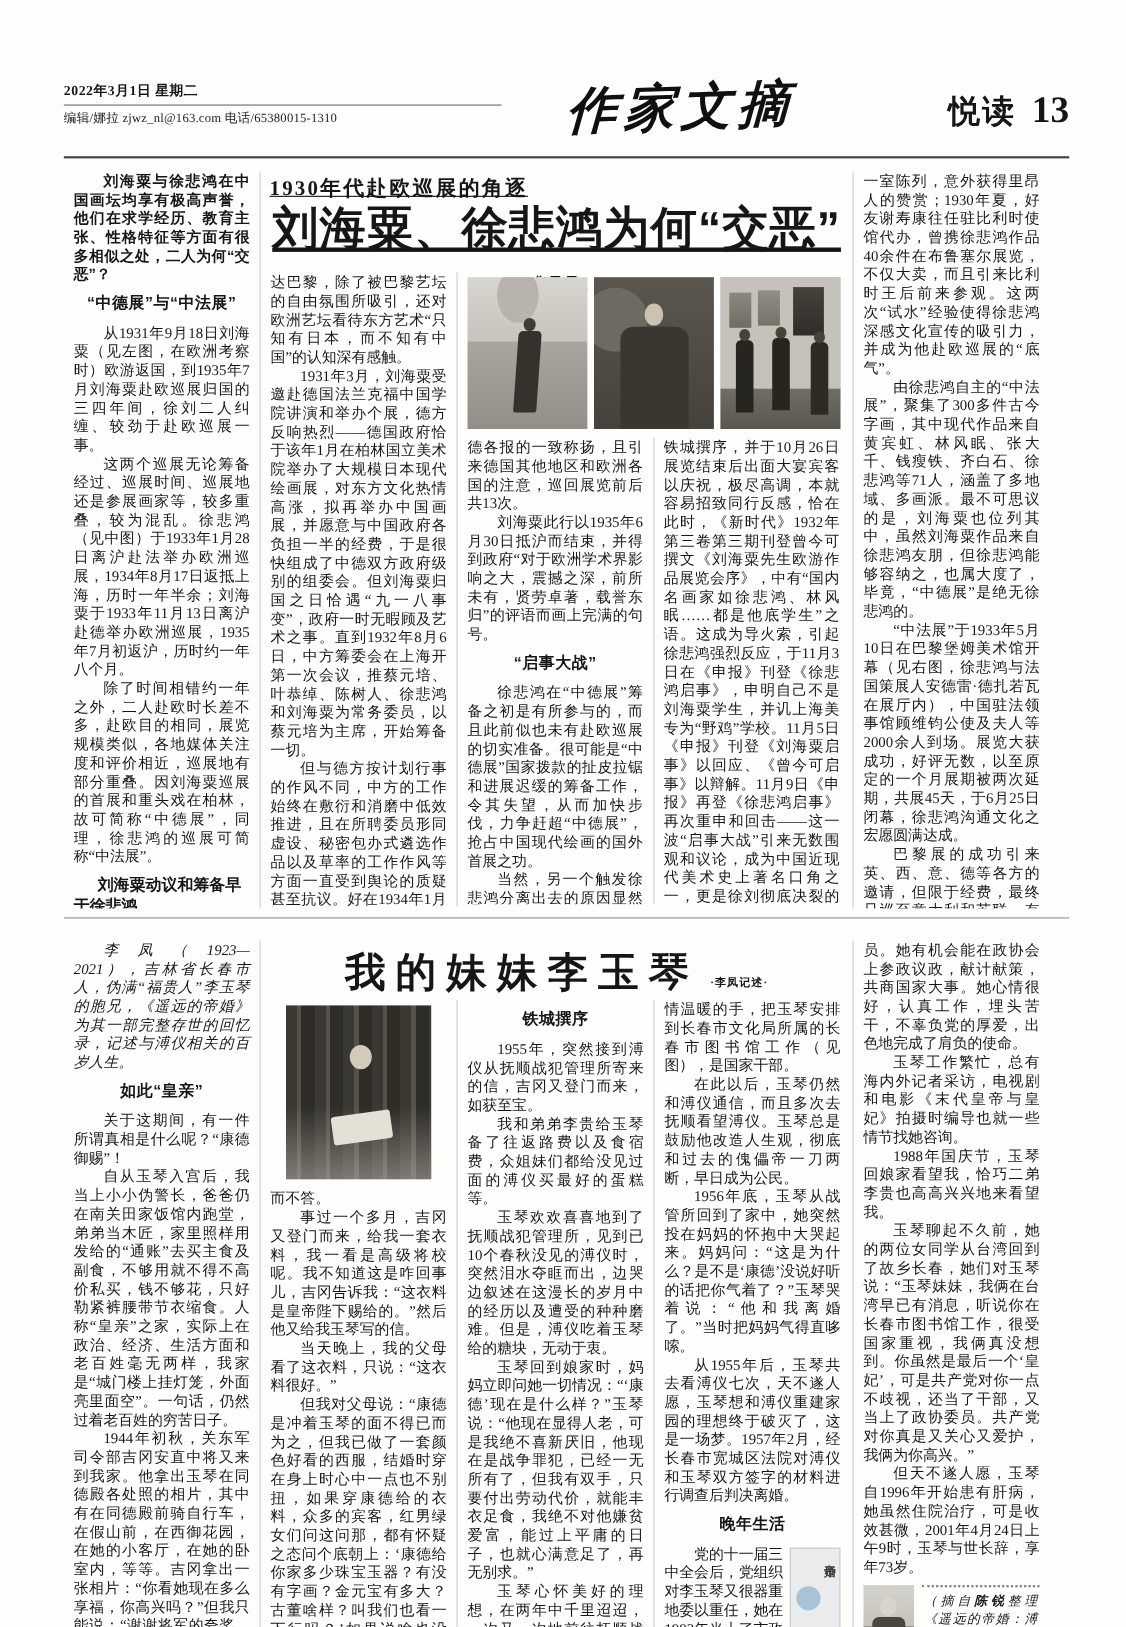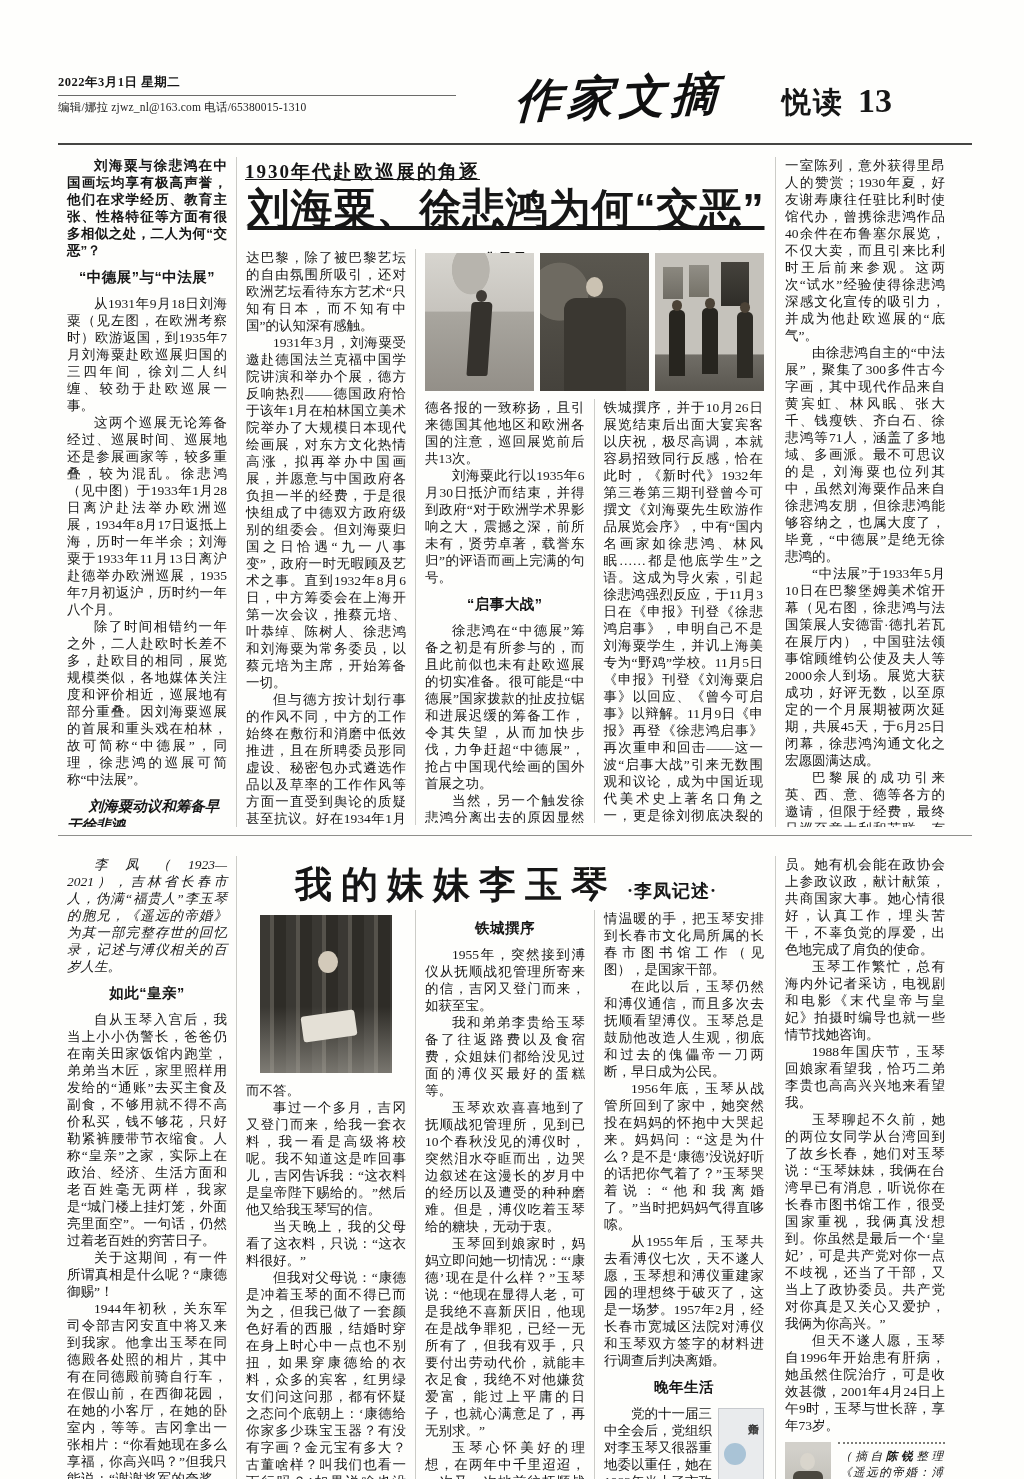--- a/index.html
+++ b/index.html
@@ -7,32 +7,32 @@
         font-family:"Liberation Serif","DejaVu Serif",serif;color:#161616;
         box-sizing:border-box;padding:74px 52px 0 58px;}
   
   .header{display:flex;align-items:flex-start;border-bottom:2px solid #454543;padding-bottom:20px;}
   .header-left{width:398px;}
   .date{font-weight:bold;font-size:12.5px;letter-spacing:.5px;padding-bottom:4px;border-bottom:1px solid #6b6b69;margin-bottom:4px;}
   .editor{font-size:11.5px;letter-spacing:.2px;color:#222;}
   .masthead-wrap{flex:1;text-align:center;}
   .masthead{display:inline-block;font-size:46px;font-weight:bold;font-style:italic;
             transform:rotate(-2deg) skewX(-4deg);letter-spacing:6px;color:#101010;line-height:1.05;}
-  .header-right{width:190px;text-align:left;white-space:nowrap;padding-top:8px;}
+  .header-right{width:190px;text-align:right;white-space:nowrap;padding-top:8px;}
   .section-name{font-size:29px;font-weight:bold;letter-spacing:2px;}
   .page-num{font-size:34px;font-weight:bold;margin-left:10px;font-family:"Liberation Serif",serif;}
   
   .cols{display:flex;}
   .col{width:160px;padding:0 9px;overflow:hidden;}
   .bl{border-left:1px solid #ccccc7;}
   .col p{margin:0;font-size:13.5px;line-height:17px;text-align:justify;text-indent:2em;}
   .col p.cont{text-indent:0;}
   .col h3{font-family:"Liberation Sans","DejaVu Sans",sans-serif;font-weight:bold;
           font-size:14.5px;letter-spacing:.5px;text-align:center;margin:9px 0 7px;line-height:1.35;}
-  .col h3.h-left{text-align:left;text-indent:1.5em;letter-spacing:0;font-style:italic;}
+  .col h3.h-left{text-align:left;text-indent:1.5em;letter-spacing:0;}
   .lede{font-family:"Liberation Sans","DejaVu Sans",sans-serif;font-weight:bold;
         font-size:13px;line-height:17.5px;text-indent:2em !important;}
   .kai{font-style:italic;font-size:12.8px;line-height:17.5px;}
   
   .a1{height:670px;margin-top:12px;}
   .mid{width:538px;overflow:hidden;}
   .a1-title{height:92px;text-align:center;padding:2px 6px 0;box-sizing:border-box;text-decoration:underline;}
   .kicker{font-size:19px;font-weight:bold;text-align:left;letter-spacing:2px;margin:0 0 2px 2px;}
   .headline{font-family:"Liberation Sans","DejaVu Sans",sans-serif;font-weight:bold;
             font-size:42px;line-height:1.05;letter-spacing:1px;white-space:nowrap;}
@@ -59,21 +59,21 @@
        background-position:8px 14px,34px 12px,66px 9px,0 0;background-repeat:no-repeat;}
   #ph3::before{content:"";position:absolute;left:14px;top:57px;width:16px;height:66px;background:#27251f;border-radius:5px 5px 0 0;
        box-shadow:33px -2px 0 #27251f,68px 2px 0 #2d2b25;}
   #ph3::after{content:"";position:absolute;left:17px;top:47px;width:10px;height:11px;border-radius:50%;background:#4b4236;
        box-shadow:33px -2px 0 #4b4236,68px 2px 0 #4b4236;}
   
   .article-sep{border-top:1px solid #8f8f8b;margin:8px 0 0;}
   .a2{height:630px;margin-top:20px;}
   .a2-title{height:54px;text-align:center;white-space:nowrap;padding-top:4px;box-sizing:border-box;}
   .a2-headline{font-size:37px;font-weight:bold;letter-spacing:9px;}
-  .a2-byline{font-size:18px;font-weight:bold;letter-spacing:1px;margin-left:6px;}
+  .a2-byline{font-size:10px;font-weight:bold;letter-spacing:1px;margin-left:6px;}
   .a2-body{display:flex;height:570px;}
   #ph4{width:132px;height:158px;margin:5px auto 9px;display:block;
        background:linear-gradient(rgba(0,0,0,0) 58%,rgba(182,179,170,.55)),
        repeating-linear-gradient(90deg,#3a3833 0 10px,#55524b 10px 14px,#2e2c27 14px 26px);}
   #ph4::before{content:"";position:absolute;left:58px;top:36px;width:20px;height:22px;border-radius:50%;background:#d3cabа;background:#d3caba;}
   #ph4::after{content:"";position:absolute;left:42px;top:98px;width:54px;height:26px;background:#e4e0d6;transform:rotate(-8deg);border-radius:3px;}
   #book{float:right;width:46px;height:96px;margin:3px 0 2px 6px;position:relative;background:#e9ebed;border:1px solid #c6c9cd;box-sizing:border-box;}
   #book::before{content:"";position:absolute;left:5px;top:34px;width:22px;height:22px;border-radius:50%;background:#a9c3d6;}
   .book-text{position:absolute;top:5px;right:3px;writing-mode:vertical-rl;font-size:10.5px;font-weight:bold;color:#3c3c3c;letter-spacing:2px;}
   .attrib-row{display:flex;gap:7px;margin-top:8px;align-items:flex-start;}
@@ -159,22 +159,22 @@
     </div>
   </div>
 
   <div class="article-sep"></div>
 
   <div class="cols a2">
 
     <div class="col">
       <p class="kai" style="text-indent:2em">李凤（1923—2021），吉林省长春市人，伪满“福贵人”李玉琴的胞兄，《遥远的帝婚》为其一部完整存世的回忆录，记述与溥仪相关的百岁人生。</p>
       <h3>如此“皇亲”</h3>
+      <p>关于这期间，有一件所谓真相是什么呢？“康德御赐”！</p>
       <p>自从玉琴入宫后，我当上小小伪警长，爸爸仍在南关田家饭馆内跑堂，弟弟当木匠，家里照样用发给的“通账”去买主食及副食，不够用就不得不高价私买，钱不够花，只好勒紧裤腰带节衣缩食。人称“皇亲”之家，实际上在政治、经济、生活方面和老百姓毫无两样，我家是“城门楼上挂灯笼，外面亮里面空”。一句话，仍然过着老百姓的穷苦日子。</p>
-      <p>关于这期间，有一件所谓真相是什么呢？“康德御赐”！</p>
       <p>1944年初秋，关东军司令部吉冈安直中将又来到我家。他拿出玉琴在同德殿各处照的相片，其中有在同德殿前骑自行车，在假山前，在西御花园，在她的小客厅，在她的卧室内，等等。吉冈拿出一张相片：“你看她现在多么享福，你高兴吗？”但我只能说：“谢谢将军的夸奖，她很享福。”吉冈又随便问了一句：“你的媳妇怎么也不在家？”我只能实话实说：“不劳将军操心，我尚没结婚，预计在今年冬季结婚，非常欢迎将军赏脸光临来喝喜酒。”但吉冈笑</p>
     </div>
 
     <div class="mid bl">
       <div class="a2-title">
         <span class="a2-headline">我的妹妹李玉琴</span>
         <span class="a2-byline">·李凤记述·</span>
       </div>
       <div class="a2-body">
         <div class="col">

